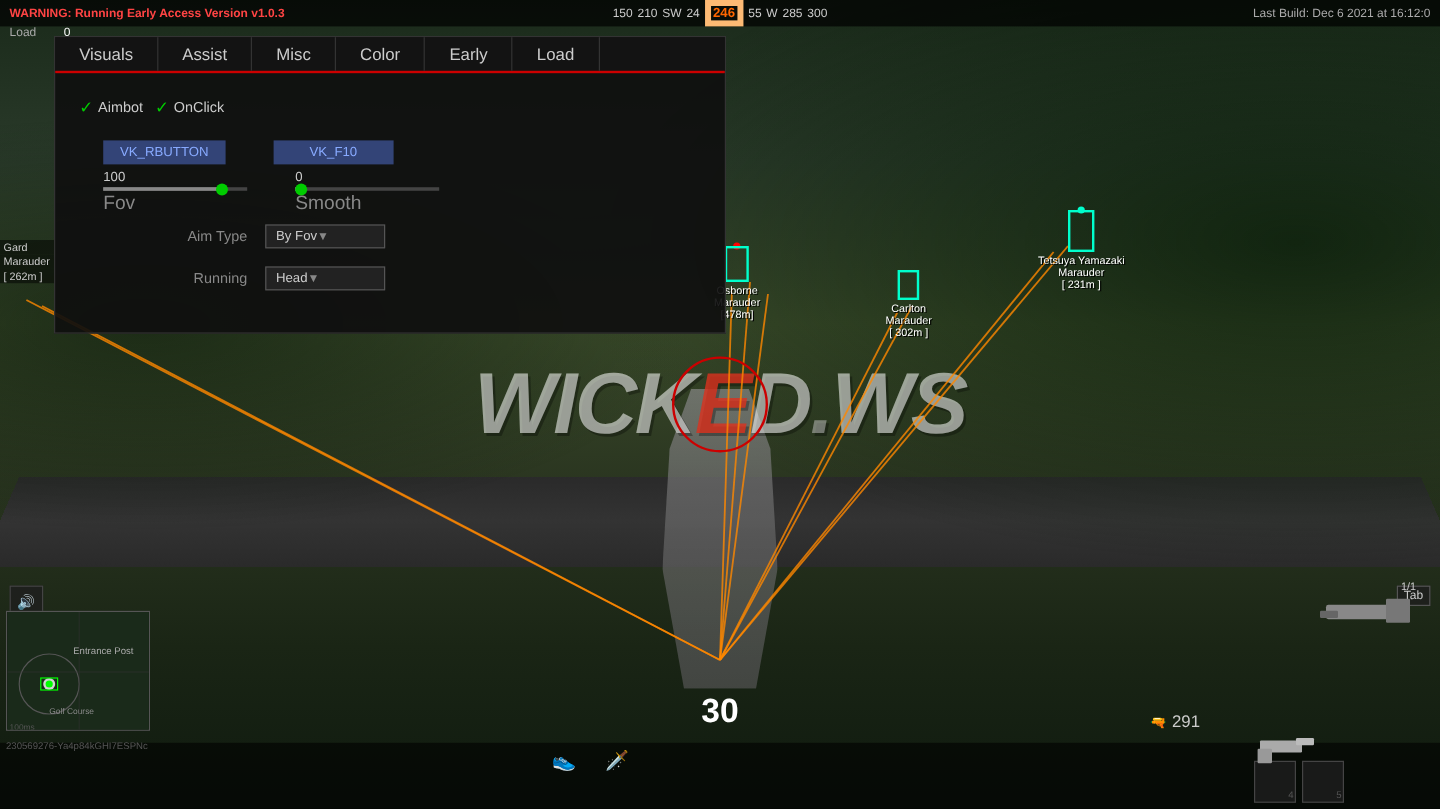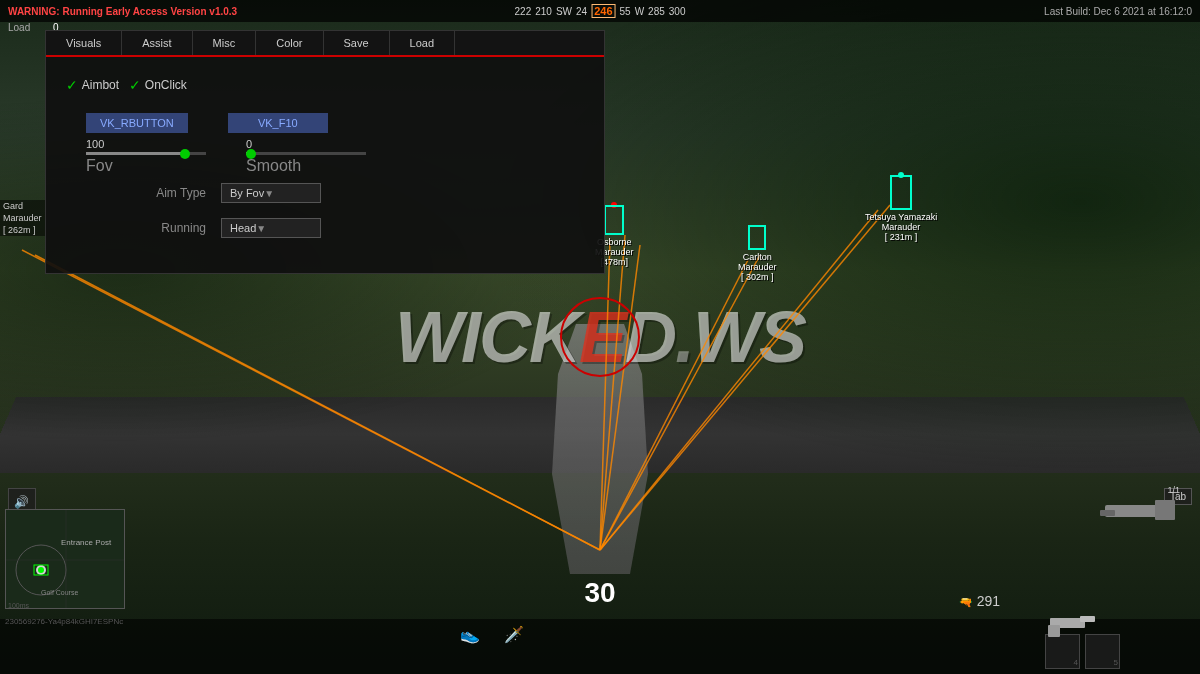--- a/index.html
+++ b/index.html
@@ -85,21 +85,21 @@
       align-items: center;
       gap: 4px;
       color: #ccc;
       font-size: 10px;
     }
 
     .compass-value {
       color: #ff6600;
       font-weight: bold;
       font-size: 11px;
-      border: 1px solid #fdba74;
+      border: 5px solid #fdba74;
       padding: 0 2px;
     }
 
     .top-hud-right {
       color: #aaa;
       font-size: 10px;
     }
 
     
     .value-display {
@@ -124,21 +124,21 @@
 
     .menu-tabs {
       display: flex;
       border-bottom: 2px solid #cc0000;
       background: rgba(20,20,20,0.95);
     }
 
     .menu-tab {
       padding: 6px 20px;
       color: #ccc;
-      font-size: 11px;
+      font-size: 14px;
       cursor: pointer;
       border-right: 1px solid #333;
     }
 
     .menu-content {
       padding: 20px;
       min-height: 200px;
     }
 
     
@@ -525,21 +525,21 @@
   <line x1="600" y1="550" x2="890" y2="205" stroke="#ff8800" stroke-width="1.5" opacity="0.8"></line>
   <line x1="600" y1="550" x2="22" y2="250" stroke="#ff8800" stroke-width="1.5" opacity="0.8"></line>
   <line x1="600" y1="550" x2="35" y2="255" stroke="#ff8800" stroke-width="1.5" opacity="0.8"></line>
 </svg>
 
 <div class="top-hud">
   <div class="top-hud-left">
     <span class="warning-text">WARNING: Running Early Access Version v1.0.3</span>
   </div>
   <div class="compass">
-    <span>222</span>
+    <span>150</span>
     <span>210</span>
     <span>SW</span>
     <span>24</span>
     <span class="compass-value">246</span>
     <span>55</span>
     <span>W</span>
     <span>285</span>
     <span>300</span>
   </div>
   <div class="top-hud-right">Last Build: Dec 6 2021 at 16:12:0</div>
@@ -549,21 +549,21 @@
   <span>Load</span>
   <span style="margin-left:20px; color:#fff;">0</span>
 </div>
 
 <div class="menu-panel">
   <div class="menu-tabs">
     <div class="menu-tab">Visuals</div>
     <div class="menu-tab">Assist</div>
     <div class="menu-tab">Misc</div>
     <div class="menu-tab">Color</div>
-    <div class="menu-tab">Save</div>
+    <div class="menu-tab">Early</div>
     <div class="menu-tab">Load</div>
   </div>
   <div class="menu-content">
 
     <div class="aimbot-header">
       <div class="checkbox-item">
         <span class="checkbox-check">✓</span>
         <span>Aimbot</span>
       </div>
       <div class="checkbox-item">

